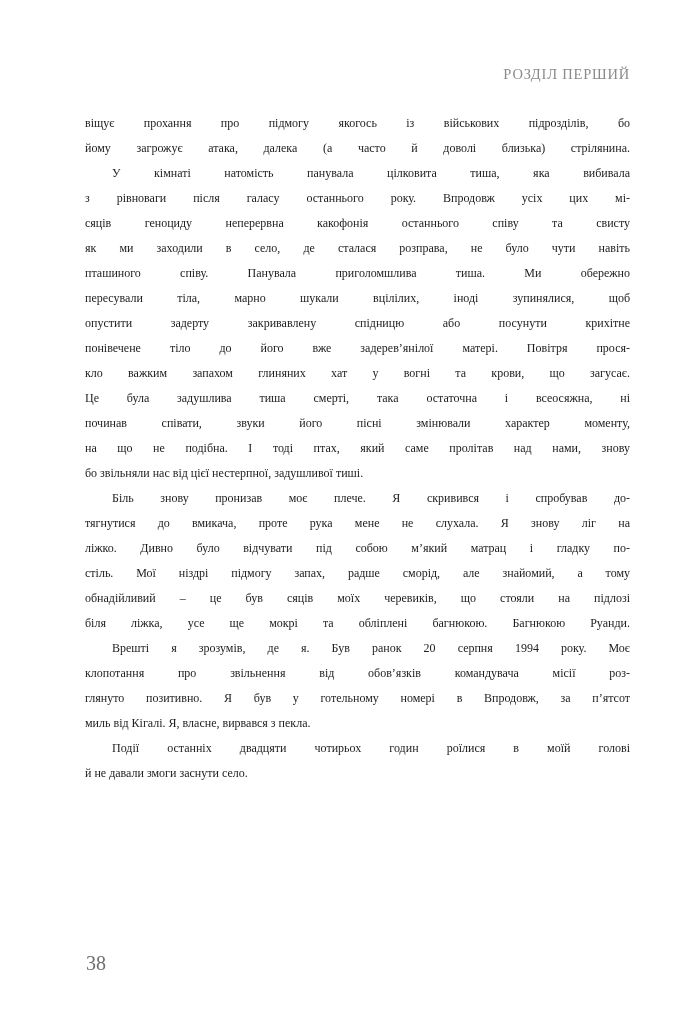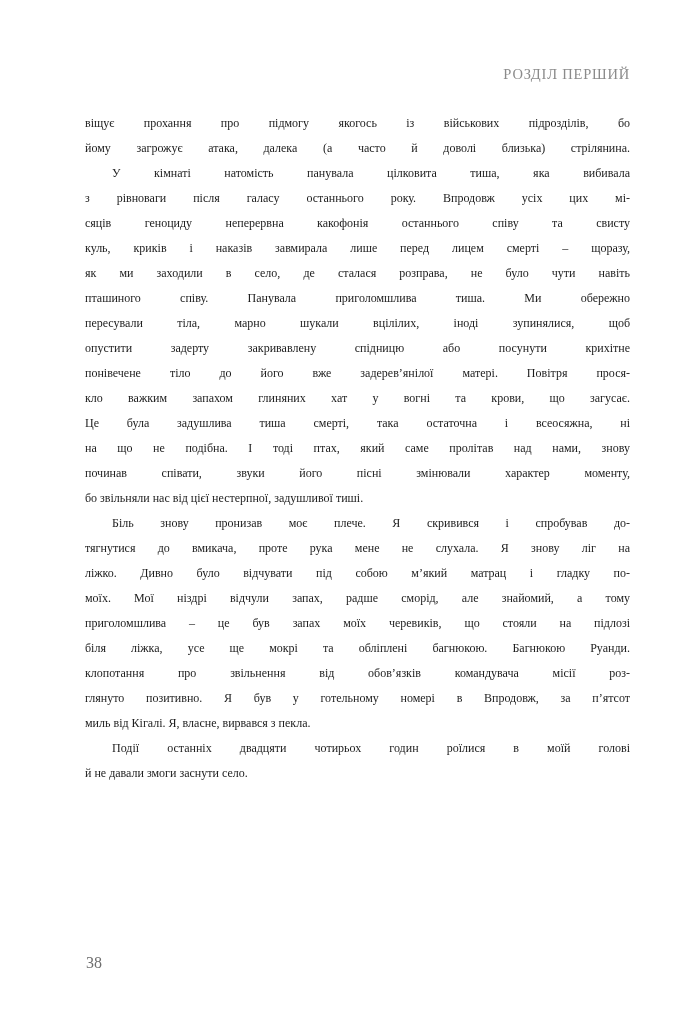--- a/index.html
+++ b/index.html
@@ -49,62 +49,62 @@
   .line.indent {
     text-indent: 27px;
   }
   .line.last {
     text-align-last: left;
   }
   .page-number {
     position: absolute;
     top: 953px;
     left: 86px;
-    font-size: 16px;
+    font-size: 20px;
     line-height: 20px;
     color: var(--pagenum-color, #6e6e6e);
   }
 </style>
 </head>
 <body>
 
 <div class="page">
 
   <div class="running-head">РОЗДІЛ ПЕРШИЙ</div>
 
   <div class="text-block" id="text-block">
       <div class="para">
         <div class="line">віщує прохання про підмогу якогось із військових підрозділів, бо</div>
         <div class="line">йому загрожує атака, далека (а часто й доволі близька) стрілянина.</div>
       </div>
       <div class="para">
         <div class="line indent">У кімнаті натомість панувала цілковита тиша, яка вибивала</div>
         <div class="line">з рівноваги після галасу останнього року. Впродовж усіх цих мі-</div>
         <div class="line">сяців геноциду неперервна какофонія останнього співу та свисту</div>
-        <div class="line">куль, криків і наказів завмирала лише перед лицем смерті – щоразу,</div>
         <div class="line">як ми заходили в село, де сталася розправа, не було чути навіть</div>
         <div class="line">пташиного співу. Панувала приголомшлива тиша. Ми обережно</div>
         <div class="line">пересували тіла, марно шукали вцілілих, іноді зупинялися, щоб</div>
         <div class="line">опустити задерту закривавлену спідницю або посунути крихітне</div>
         <div class="line">понівечене тіло до його вже задерев’янілої матері. Повітря прося-</div>
         <div class="line">кло важким запахом глиняних хат у вогні та крови, що загусає.</div>
         <div class="line">Це була задушлива тиша смерті, така остаточна і всеосяжна, ні</div>
+        <div class="line">починав співати, звуки його пісні змінювали характер моменту,</div>
         <div class="line">на що не подібна. І тоді птах, який саме пролітав над нами, знову</div>
-        <div class="line">починав співати, звуки його пісні змінювали характер моменту,</div>
         <div class="line last">бо звільняли нас від цієї нестерпної, задушливої тиші.</div>
       </div>
       <div class="para">
         <div class="line indent">Біль знову пронизав моє плече. Я скривився і спробував до-</div>
         <div class="line">тягнутися до вмикача, проте рука мене не слухала. Я знову ліг на</div>
         <div class="line">ліжко. Дивно було відчувати під собою м’який матрац і гладку по-</div>
-        <div class="line">моїх. Мої ніздрі відчули запах, радше сморід, але знайомий, а тому</div>
-        <div class="line">приголомшлива – це був запах моїх черевиків, що стояли на підлозі</div>
+        <div class="line">стіль. Мої ніздрі підмогу запах, радше сморід, але знайомий, а тому</div>
+        <div class="line">обнадійливий – це був сяців моїх черевиків, що стояли на підлозі</div>
         <div class="line">біля ліжка, усе ще мокрі та обліплені багнюкою. Багнюкою Руанди.</div>
       </div>
       <div class="para">
+        <div class="line indent">Врешті я зрозумів, де я. Був ранок 20 серпня 1994 року. Моє</div>
         <div class="line">клопотання про звільнення від обов’язків командувача місії роз-</div>
         <div class="line">глянуто позитивно. Я був у готельному номері в Впродовж, за п’ятсот</div>
         <div class="line last">миль від Кігалі. Я, власне, вирвався з пекла.</div>
       </div>
       <div class="para">
         <div class="line indent">Події останніх двадцяти чотирьох годин роїлися в моїй голові</div>
         <div class="line last">й не давали змоги заснути село.</div>
       </div>
     </div>
 

